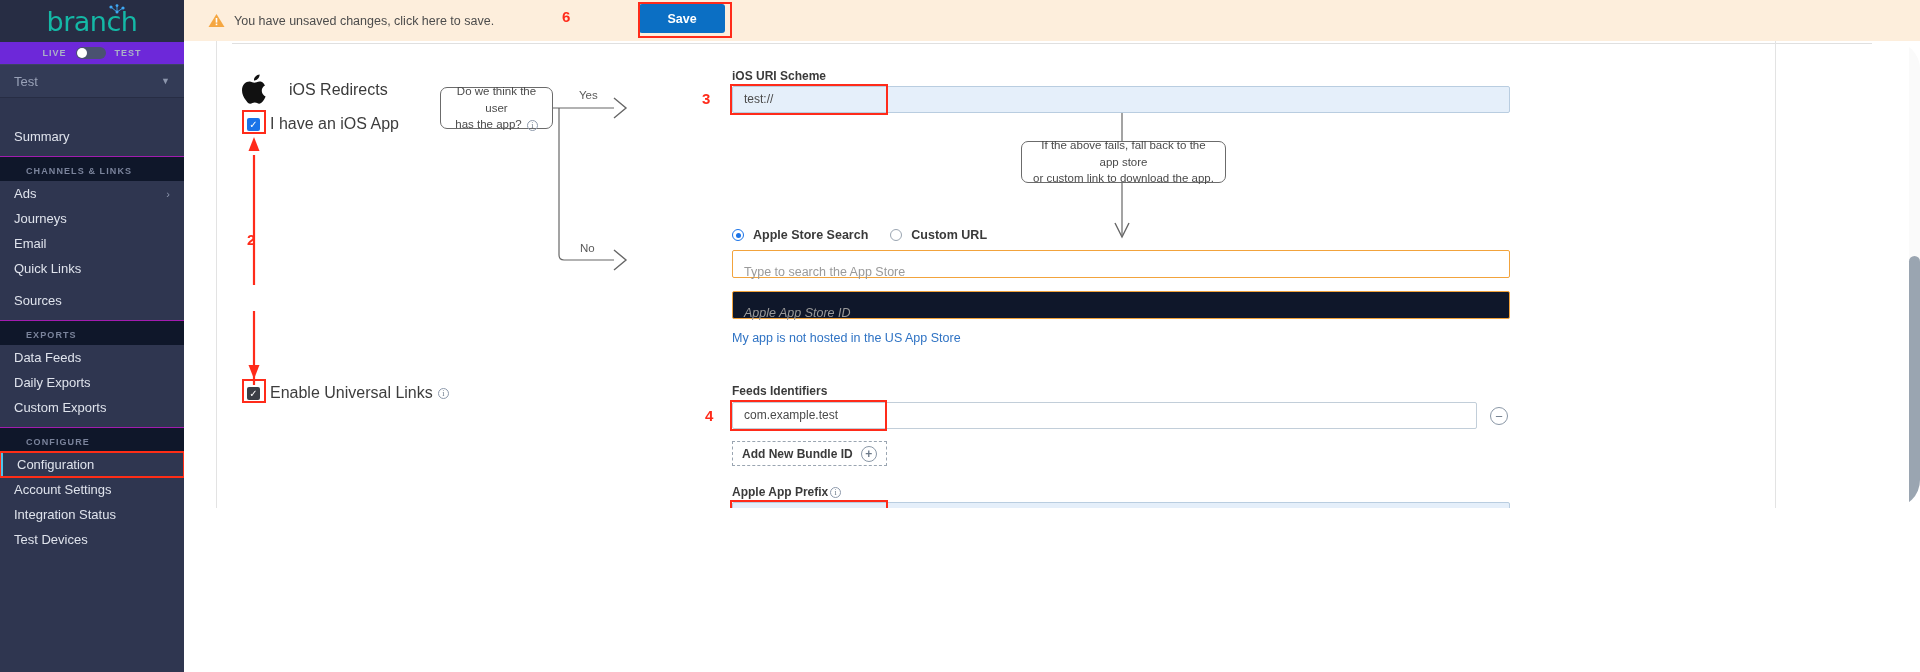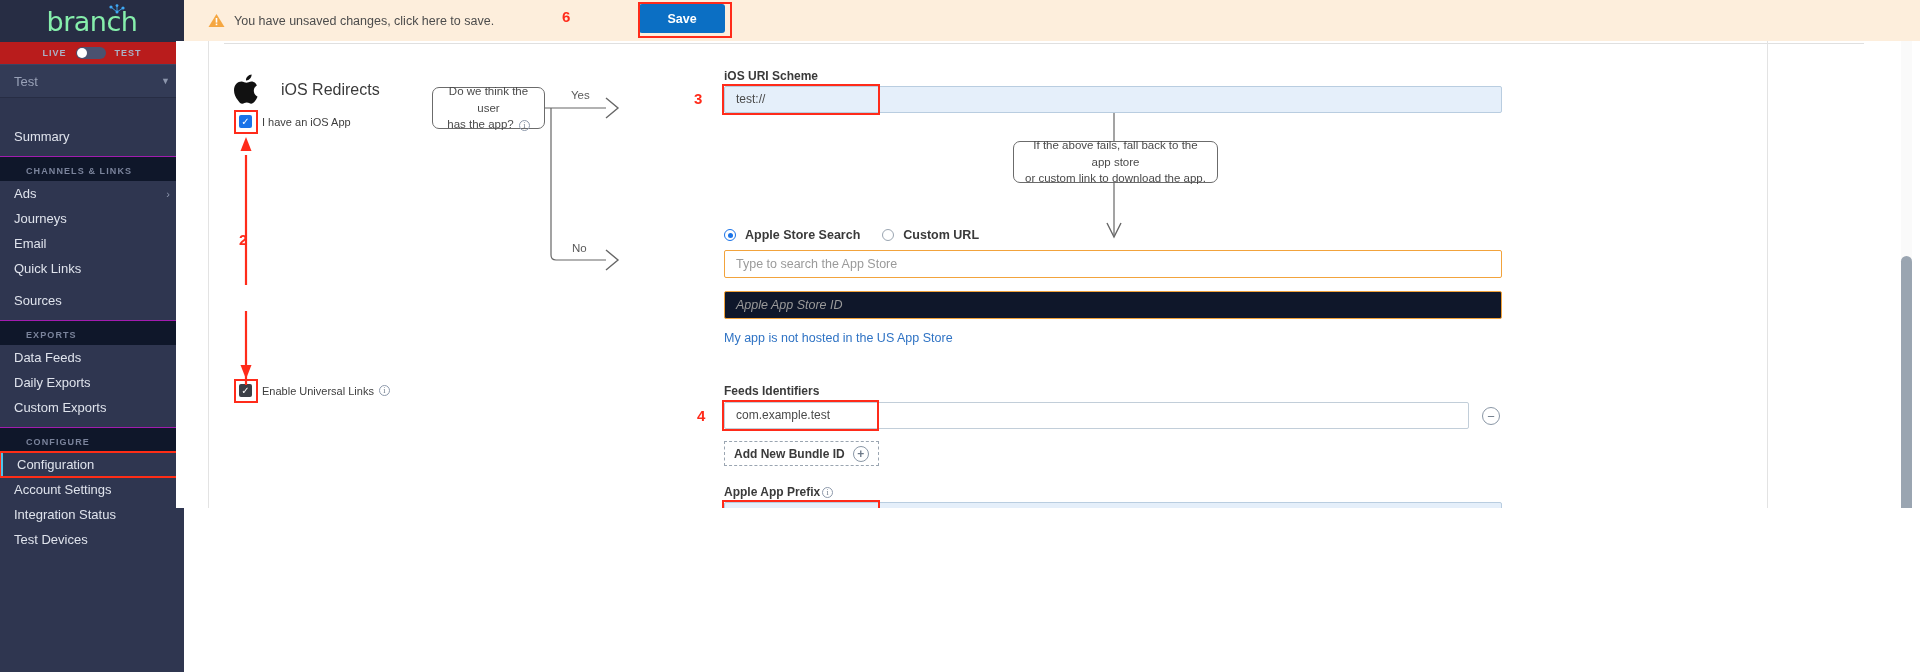--- a/index.html
+++ b/index.html
@@ -16,29 +16,29 @@
   #sidebar{
     position:absolute; left:0; top:0; width:184px; height:672px;
     background:#2f3650;
   }
   .sb-logo{
     height:42px; background:#272d44;
     display:flex; align-items:center; justify-content:center;
     position:relative;
   }
   .sb-logo .brandtxt{
-    color:#86efac; font-size:27px; letter-spacing:-0.5px;
+    color:#14b8a6; font-size:27px; letter-spacing:-0.5px;
     font-family:"DejaVu Sans", sans-serif; font-weight:400;
     line-height:1;
   }
   .sb-logo .sparkle{
     position:absolute; left:107px; top:4px; width:20px; height:13px;
   }
   .sb-toggle{
-    height:22px; background:#b91c1c;
+    height:22px; background:#6d28d9;
     display:flex; align-items:center; justify-content:center; gap:9px;
   }
   .sb-toggle .tg-label{
     color:#aab2c6; font-size:9px; font-weight:bold; letter-spacing:1px;
   }
   .sb-switch{
     width:30px;height:12px;border-radius:7px;background:#4a5270;position:relative;
   }
   .sb-switch:after{
     content:"";position:absolute;left:1px;top:1px;width:10px;height:10px;
@@ -87,40 +87,40 @@
   #banner .btext{ color:#4c4c4c; font-size:12.5px; }
   .save-btn{
     position:absolute; left:455px; top:4px; width:86px; height:29px;
     background:#0b6fc4; color:#fff; border:none; border-radius:3px;
     font-size:12.5px; font-weight:bold; cursor:pointer;
     font-family:"Liberation Sans",sans-serif;
   }
 
   
   #content{
-    position:absolute; left:176px; top:41px; width:1736px; height:467px;
-    background:#fff; overflow:hidden;
+    position:absolute; left:184px; top:41px; width:1736px; height:467px;
+    background:#fff; overflow:hidden;border-radius:28px;
   }
   .vdiv{ position:absolute; top:0; width:1px; height:631px; background:#e3e3e3;}
   .topline{ position:absolute; height:1px; background:#e0e0e0; }
 
   
   .apple-head{ position:absolute; left:58px; top:33px; display:flex; align-items:center;}
   .apple-glyph{ width:26px;height:31px; }
   .apple-title{ margin-left:21px; font-size:16px; color:#3a3a3a; font-weight:500;}
 
   .cbrow{ position:absolute; display:flex; align-items:center;}
   .cbox{
     width:13px;height:13px;border-radius:2px;
     display:flex;align-items:center;justify-content:center;
     font-size:10px;color:#fff;
   }
   .cbox.blue{ background:#1a73e8; }
   .cbox.dark{ background:#3b3f46; }
-  .cblabel{ margin-left:10px; font-size:11px; color:#3d3d3d; }
+  .cblabel{ margin-left:10px; font-size:16px; color:#3d3d3d; }
 
   .info-i{
     display:inline-block;width:11px;height:11px;border:1px solid #8d99ab;
     border-radius:50%;font-size:8px;line-height:9px;text-align:center;
     color:#6b7888; vertical-align:middle; margin-left:5px;
     font-family:"Liberation Serif",serif;
   }
 
   
   .flowbox{
@@ -136,21 +136,21 @@
     position:absolute; font-size:12px; font-weight:bold; color:#3a3a3a;
   }
   .inp{
     position:absolute; height:27px; border:1px solid #b9cde0;
     background:#e5effa; font-size:12px; color:#4a4a4a;
     padding:0 11px; line-height:25px; border-radius:2px;
   }
   .inp-orange{
     position:absolute; height:28px; border:1px solid #f2a33c;
     background:#fff; font-size:12.5px; color:#9a9a9a;
-    padding:0 11px; line-height:26px; border-radius:2px;
+    padding:8px 11px; line-height:26px; border-radius:2px;
   }
   .inp-orange.grey{ background:#0f172a; font-style:italic; }
   .inp-bundle{
     position:absolute; height:27px; border:1px solid #c2ced9;
     background:#fff; font-size:12px; color:#4a4a4a;
     padding:0 11px; line-height:25px; border-radius:2px;
   }
   .radio-row{ position:absolute; display:flex; align-items:center; }
   .rdo{
     width:12px;height:12px;border-radius:50%;border:1px solid #9aa5b1;

